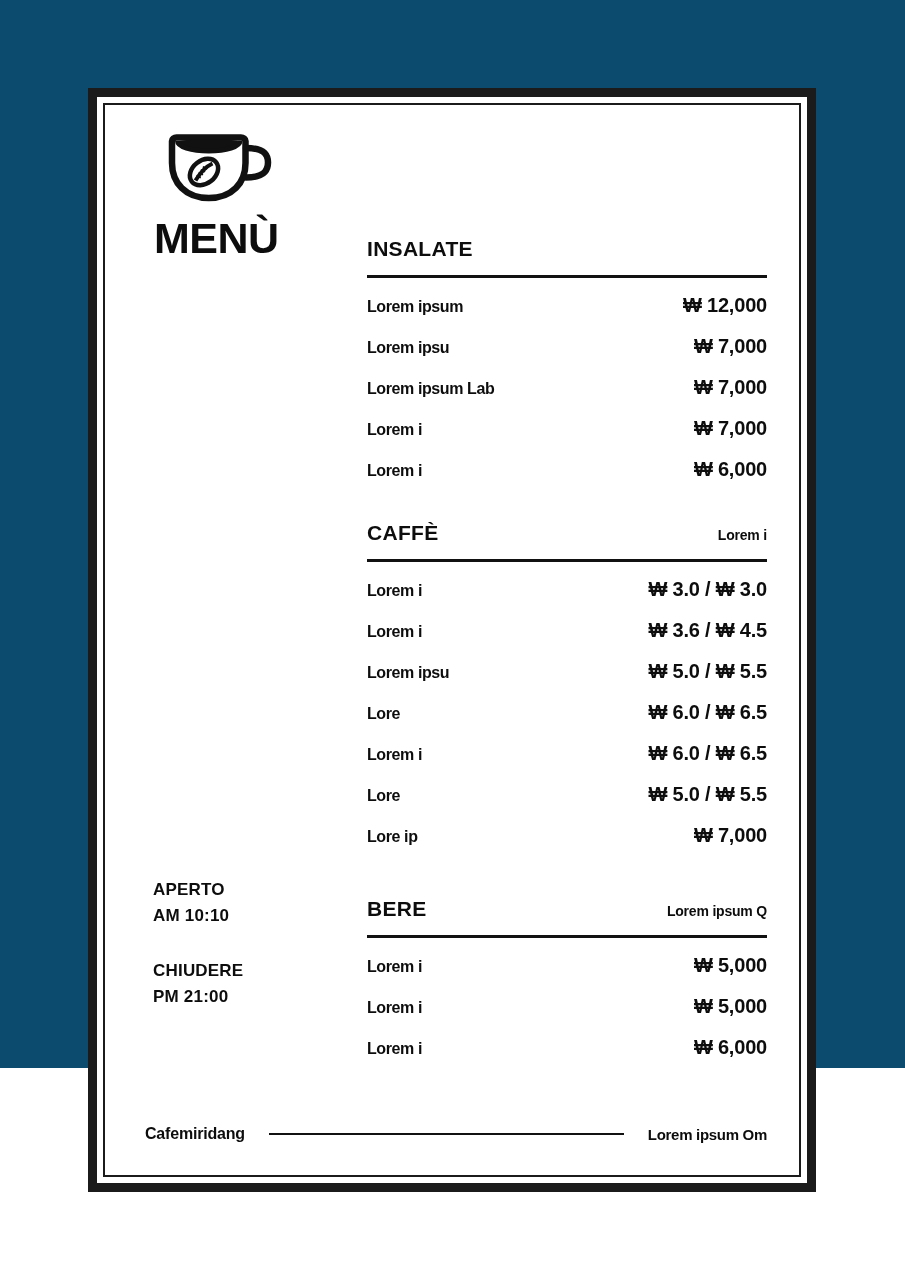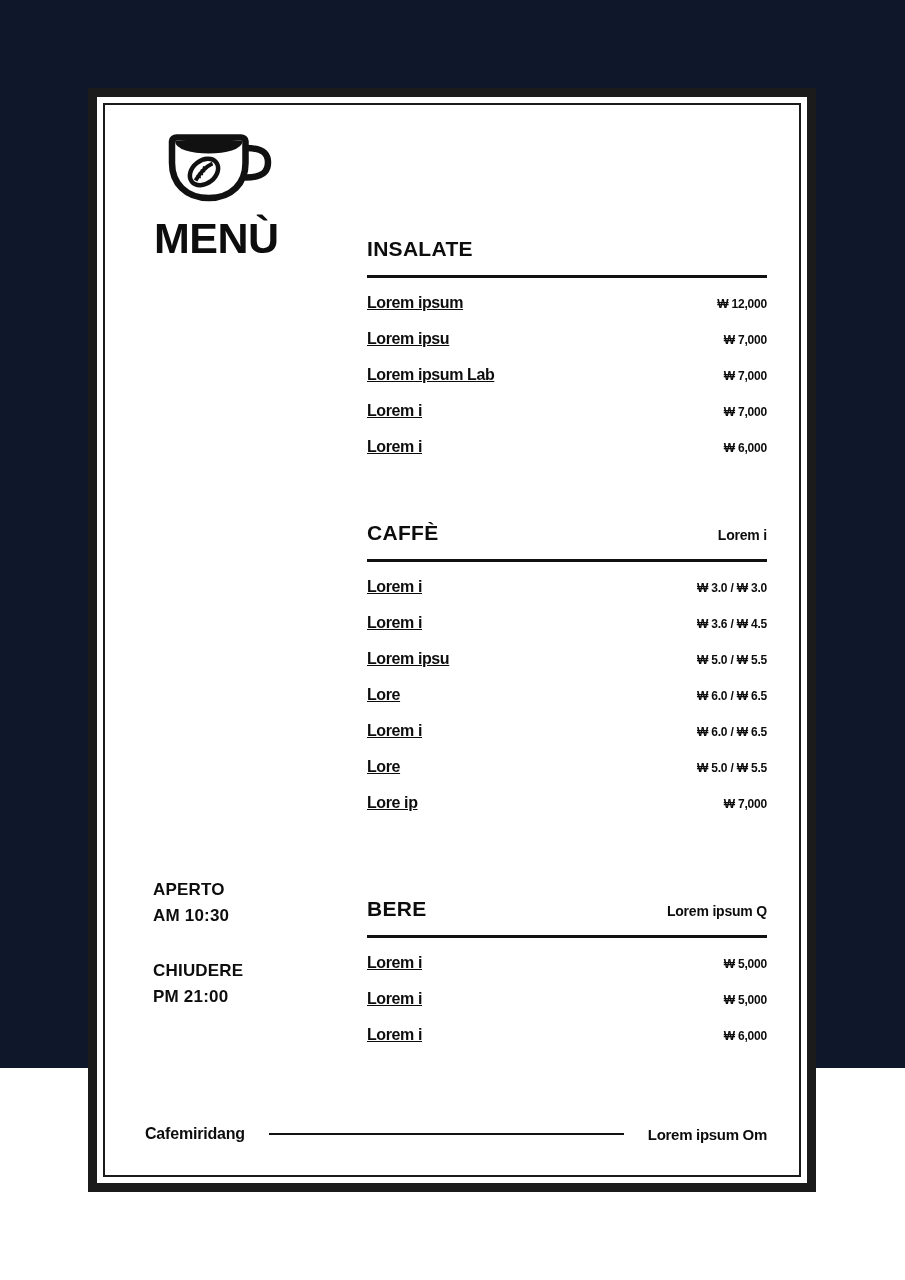--- a/index.html
+++ b/index.html
@@ -9,21 +9,21 @@
     height: 1280px;
     background: #ffffff;
     font-family: "Liberation Sans", sans-serif;
     color: #111111;
   }
 
   .page {
     position: relative;
     width: 905px;
     height: 1068px;
-    background: #0f172a;
+    background: #0c4a6e;
   }
 
   
   .frame-outer {
     position: absolute;
     left: 88px;
     top: 88px;
     width: 728px;
     height: 1104px;
     border: 9px solid #1b1b1b;
@@ -102,24 +102,23 @@
     display: flex;
     align-items: baseline;
     justify-content: space-between;
     margin-bottom: 18px;
   }
   .item-name {
     font-size: 16px;
     font-weight: 700;
     letter-spacing: -0.4px;
     color: #0d0d0d;
-    text-decoration: underline;
   }
   .item-price {
-    font-size: 12px;
+    font-size: 20px;
     font-weight: 700;
     letter-spacing: -0.2px;
     color: #0d0d0d;
     text-align: right;
     white-space: nowrap;
   }
 
   
   .hours {
     position: absolute;
@@ -291,21 +290,21 @@
               <span class="item-price">₩ 6,000</span>
             </div>
           </div>
         </div>
 
       </div>
 
       <div class="hours" style="top:780px;">
         <div class="hours-group">
           <div class="hours-label">APERTO</div>
-          <div class="hours-value">AM 10:30</div>
+          <div class="hours-value">AM 10:10</div>
         </div>
         <div class="hours-group">
           <div class="hours-label">CHIUDERE</div>
           <div class="hours-value">PM 21:00</div>
         </div>
       </div>
 
       <div class="footer" style="top:1028px;">
         <span class="footer-brand">Cafemiridang</span>
         <span class="footer-rule"></span>

